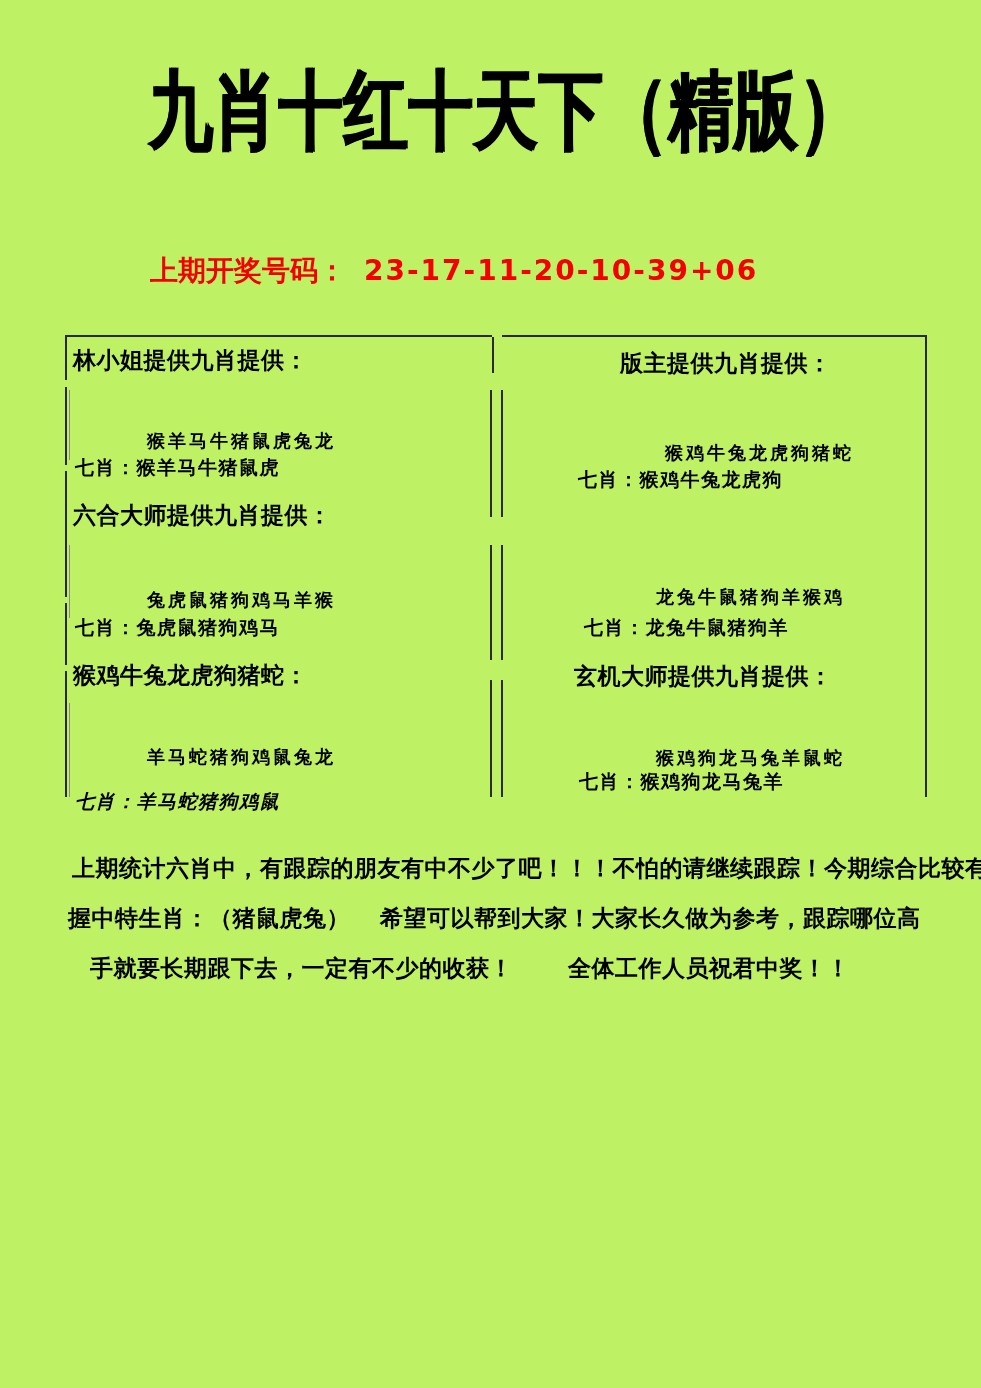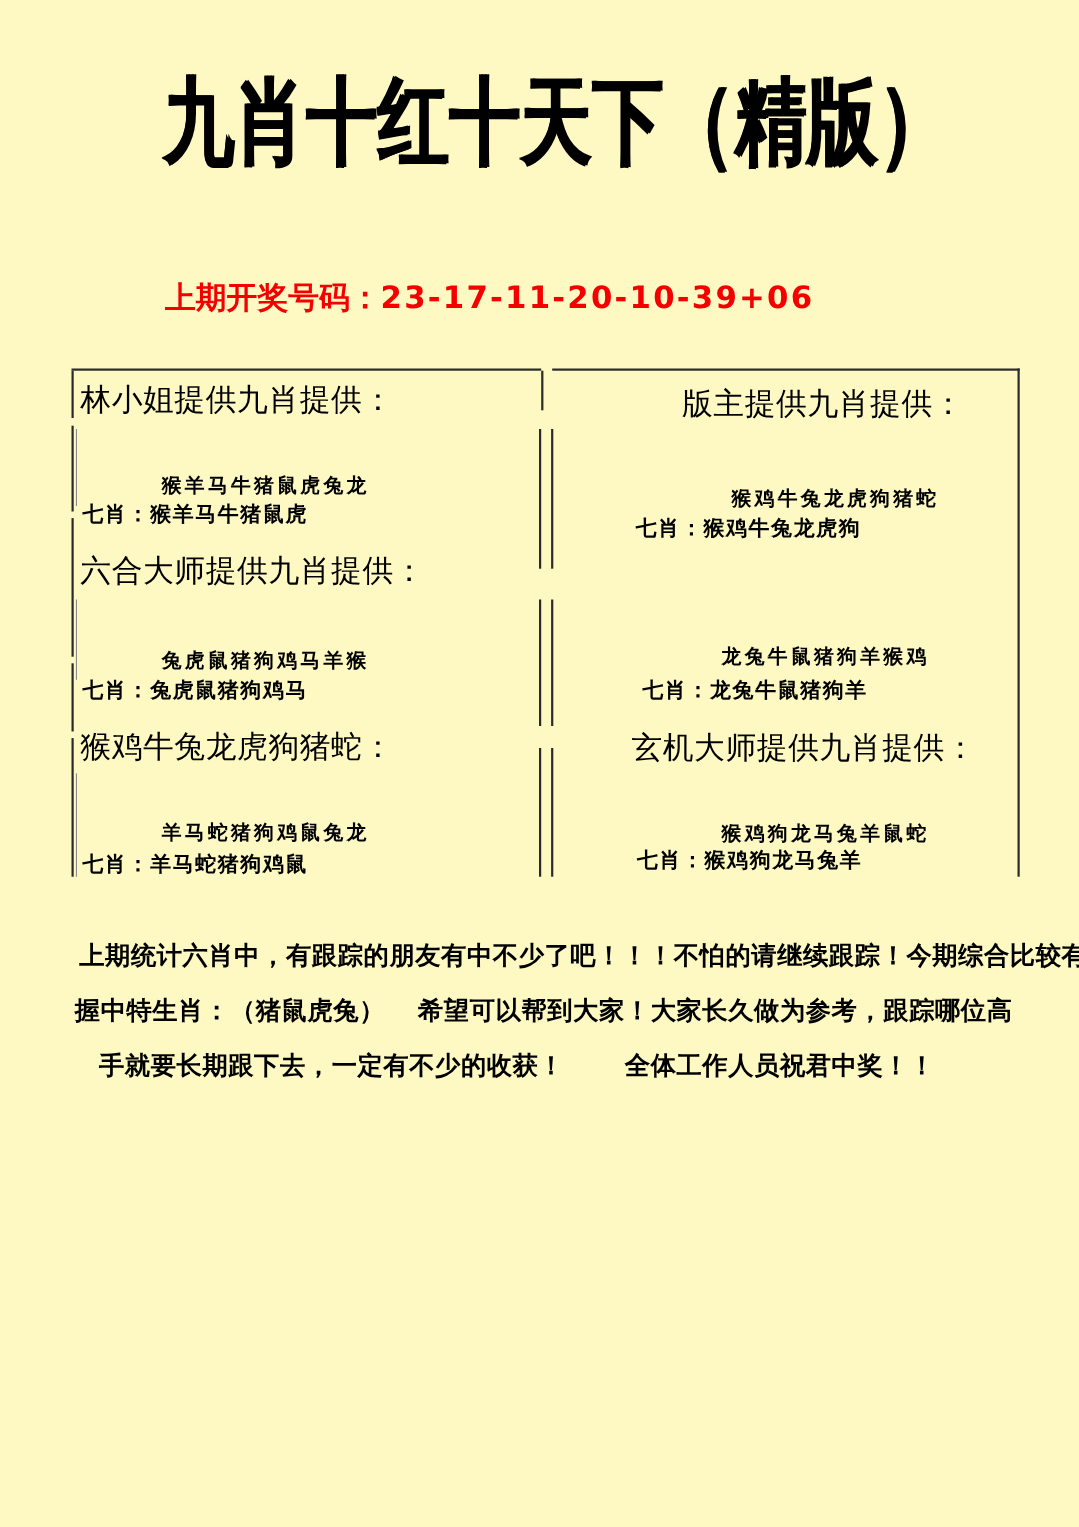--- a/index.html
+++ b/index.html
@@ -1,64 +1,64 @@
 <!DOCTYPE html>
 <html><head>
 <meta charset="utf-8">
 <style>
   * { margin:0; padding:0; box-sizing:border-box; }
   html,body { background:#ffffff; }
   body {
     width:981px; height:1388px; position:relative; overflow:hidden;
     font-family:"DejaVu Serif","Liberation Serif",serif; color:#000;
   }
-  .page { position:absolute; inset:0; background:#fef9c3; }
+  .page { position:absolute; inset:0; background:#bef264; }
 
   
   .masthead {
     position:absolute; top:52px; left:50px; width:911px; text-align:center;
     font-size:64px; font-weight:900; white-space:nowrap; letter-spacing:1px;
     transform:scaleY(1.35); transform-origin:top center;
     text-shadow:2px 0 0 currentColor, 0 1px 0 currentColor;
   }
   .issue {
     position:absolute; top:192px; left:0; width:840px; text-align:center;
     font-family:"DejaVu Sans","Liberation Sans",sans-serif;
     font-size:31px; font-weight:bold; letter-spacing:1px;
   }
   .lastdraw {
     position:absolute; top:252px; left:150px; white-space:nowrap;
     font-family:"DejaVu Sans","Liberation Sans",sans-serif;
     font-size:28px; font-weight:bold; color:#f40000;
   }
-  .lastdraw .nums { letter-spacing:2px; margin-left:0; }
+  .lastdraw .nums { letter-spacing:2px; margin-left:18px; }
 
   
   .board { position:absolute; top:335px; left:65px; width:862px; height:462px; }
   .hline, .vline { position:absolute; background:#2a2a2a; }
   .vline.thin { width:1px; background:#8a8a8a; }
 
   .col { position:absolute; top:0; height:100%; }
   .col-left  { left:0;    width:425px; }
   .col-right { left:501px; width:361px; }
 
-  .provider-header { position:absolute; font-size:28px; font-weight:400; letter-spacing:0.5px; white-space:nowrap; }
+  .provider-header { position:absolute; font-size:23px; font-weight:700; letter-spacing:0.5px; white-space:nowrap; }
   .nine  { position:absolute; font-size:18px; font-weight:bold; letter-spacing:3px;   white-space:nowrap; }
   .seven { position:absolute; font-size:19px; font-weight:bold; letter-spacing:1.5px; white-space:nowrap; }
 
   
   .col-left .h1 { left:8px;  top:10px;  }
   .col-left .n1 { left:82px; top:94px;  }
   .col-left .q1 { left:10px; top:120px; }
   .col-left .h2 { left:8px;  top:165px; }
   .col-left .n2 { left:82px; top:253px; }
   .col-left .q2 { left:10px; top:280px; }
   .col-left .h3 { left:8px;  top:325px; }
   .col-left .n3 { left:82px; top:410px; }
-  .col-left .q3 { left:10px; top:438px; }
+  .col-left .q3 { left:10px; top:454px;font-style:italic; }
 
   
   .col-right .h1 { left:54px; top:13px;  }
   .col-right .n1 { left:99px; top:106px; }
   .col-right .q1 { left:12px; top:132px;font-family:Liberation Mono, monospace; }
   .col-right .h2 { left:8px;  top:166px; }
   .col-right .n2 { left:90px; top:250px; }
   .col-right .q2 { left:18px; top:280px;text-align:right; }
   .col-right .h3 { left:8px;  top:326px; }
   .col-right .n3 { left:90px; top:411px; }

